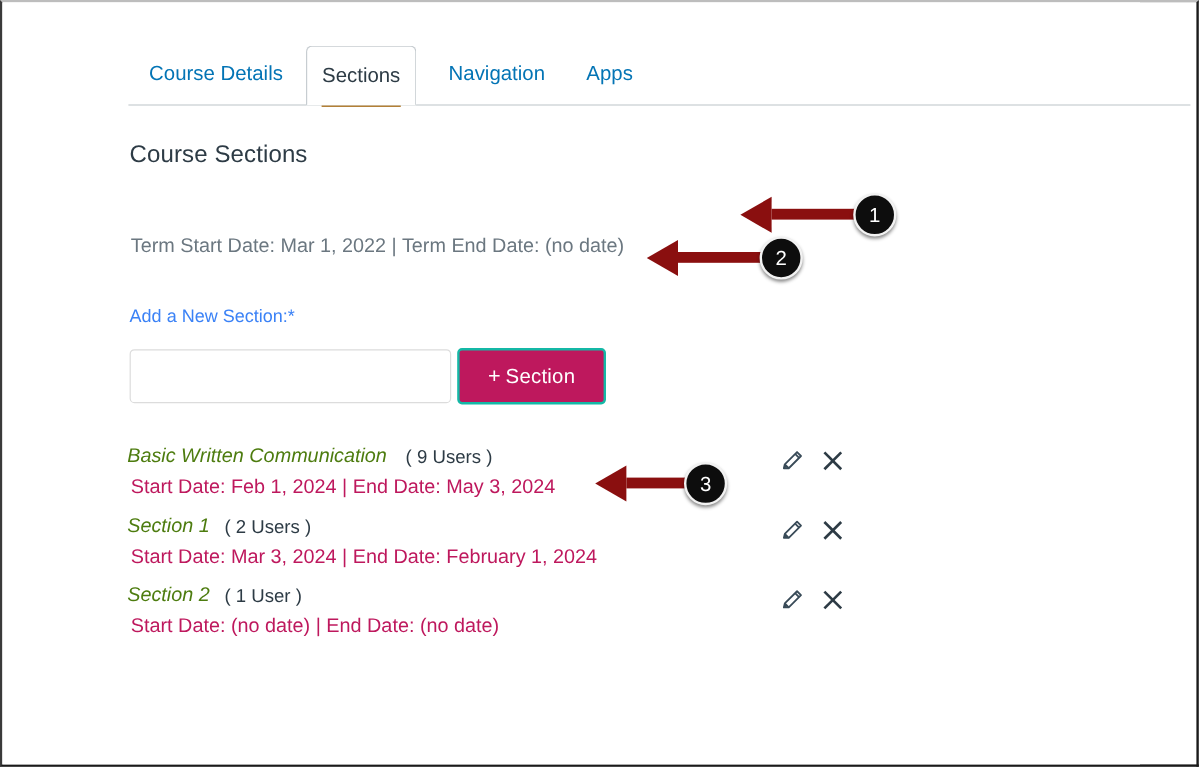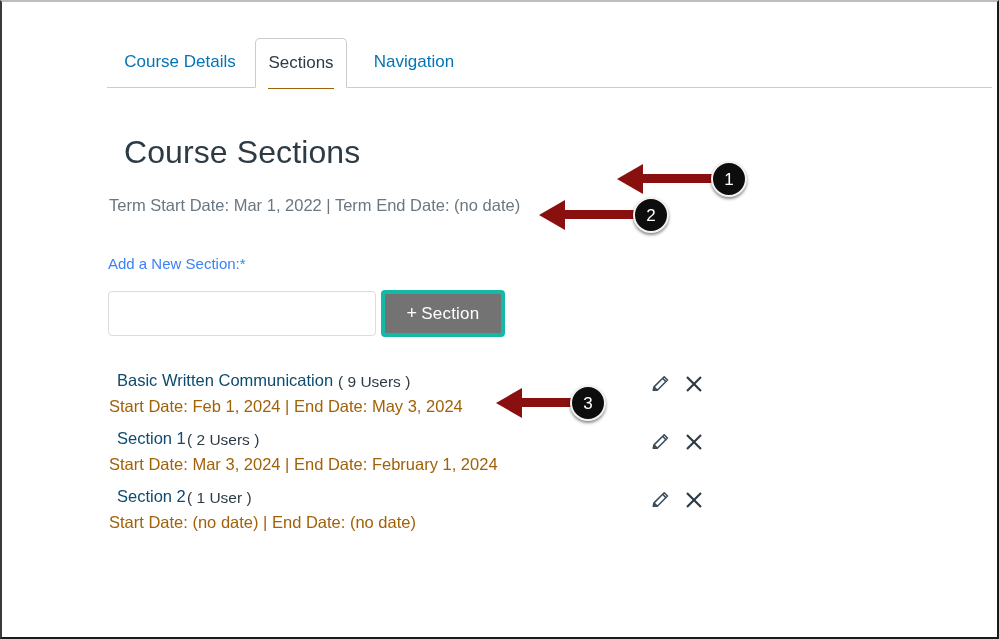--- a/index.html
+++ b/index.html
@@ -66,22 +66,22 @@
   }
   .tab.active .tab-label {
     border-bottom: 1px solid #a16207;
     padding-bottom: 1px;
   }
   .tab-label { display: inline-block; }
 
   h1.page-title {
     position: absolute;
     left: 106px; top: 116px;
-    margin: 16px;
-    font-size: 32px;
+    margin: 0;
+    font-size: 20px;
     font-weight: normal;
     color: #2d3b45;
     letter-spacing: 0.1px;
   }
 
   .meta-line {
     position: absolute;
     left: 107px;
     font-size: 16.5px;
     color: #6b7780;
@@ -108,52 +108,53 @@
     font-size: 15px;
     color: #2d3b45;
     padding: 0 10px;
     outline: none;
   }
 
   .add-btn {
     position: absolute;
     left: 379px; top: 288px;
     width: 124px; height: 47px;
-    background: #737373;
-    border: 4px solid #14b8a6;
+    background: #be185d;
+    border: 2px solid #14b8a6;
     border-radius: 4px;
     color: #ffffff;
     font-family: "Liberation Sans", sans-serif;
     font-size: 17px;
     cursor: pointer;
     letter-spacing: .2px;
   }
   .add-btn .plus { font-size: 18px; margin-right: 4px; font-weight: 300; }
 
   
   .sec-row { position: absolute; left: 0; width: 995px; }
   .sec-name {
     position: absolute;
-    left: 115px;
+    left: 104px;
     font-size: 16.5px;
-    color: #0c4a6e;
+    color: #4d7c0f;
     cursor: pointer;
     white-space: nowrap;
+    font-style: italic;
   }
   .sec-users {
     position: absolute;
     font-size: 15.5px;
     color: #2d3b45;
     white-space: nowrap;
   }
   .sec-dates {
     position: absolute;
     left: 107px;
     font-size: 16.5px;
-    color: #a16207;
+    color: #be185d;
     white-space: nowrap;
   }
   .icon-btn {
     position: absolute;
     width: 22px; height: 22px;
     cursor: pointer;
   }
   .icon-btn svg { display: block; }
   .anno-arrow { position: absolute; z-index: 20; }
   .arrow-shaft {
@@ -197,20 +198,23 @@
     </div>
 
     <div class="tab active" style="left:148px; width:92px;">
       <span class="tab-label">Sections</span>
     </div>
 
     <div class="tab" style="left:255px; width:104px;">
       <span class="tab-label">Navigation</span>
     </div>
 
+    <div class="tab" style="left:373px; width:56px;">
+      <span class="tab-label">Apps</span>
+    </div>
 
   </div>
 
   <h1 class="page-title">Course Sections</h1>
 
   <div class="meta-line l2">Term Start Date: Mar 1, 2022 | Term End Date: (no date)</div>
 
   <div class="field-label">Add a New Section:*</div>
 
   <input class="section-input" type="text" placeholder="" style="">

